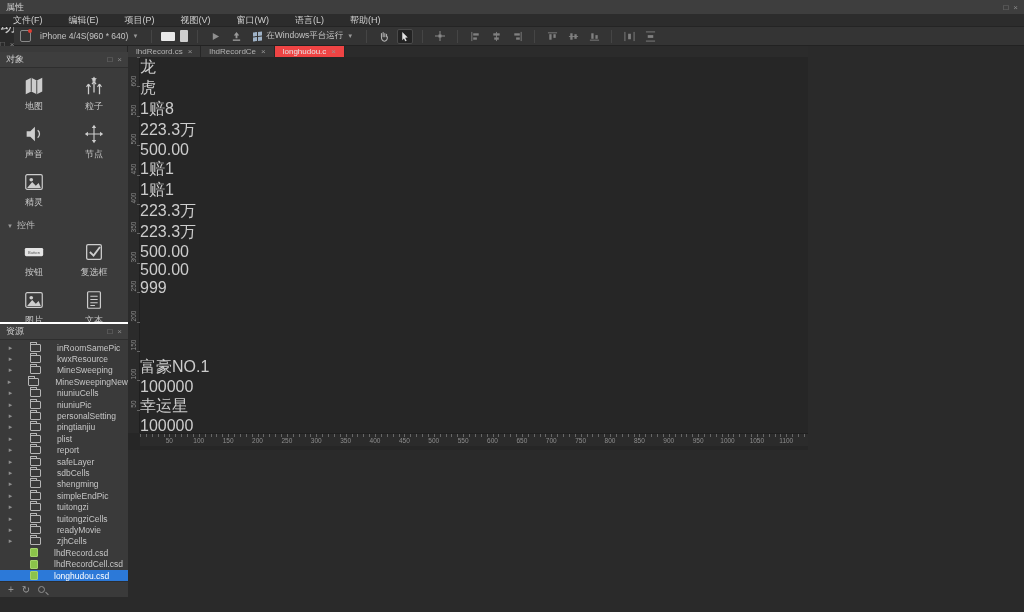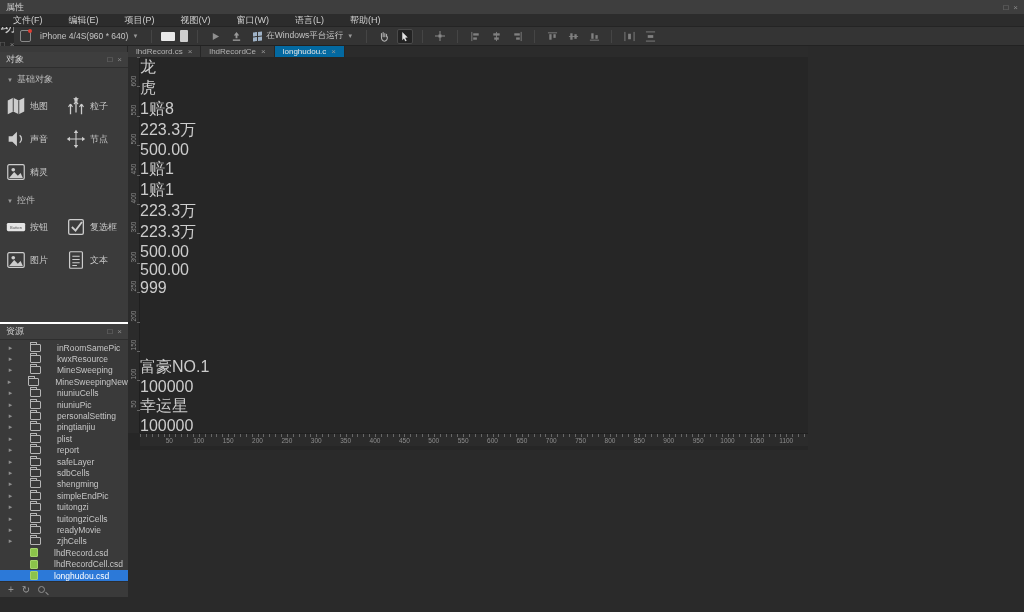--- a/index.html
+++ b/index.html
@@ -41,42 +41,42 @@
          color:#cfcfcf;font-size:9px;border-bottom:1px solid #2e2e2e;}
   .dock{margin-left:auto;display:flex;gap:5px;color:#8a8a8a;font-size:8px;line-height:16px;}
   .dock .d1::after{content:"□";} .dock .d2::after{content:"×";}
 
   
   .leftcol{position:absolute;left:0;top:46px;width:128px;height:551px;background:#3a3a3a;border-right:1px solid #262626;text-align:center;}
   .objpanel{position:absolute;left:0;top:6px;width:128px;height:270px;background:#3b3b3b;}
   .sec-h{display:flex;align-items:center;gap:4px;padding:5px 7px 2px;font-size:9px;color:#bdbdbd;}
   .sec-h .caret{font-size:6px;color:#999;}
   .sec-grid{display:grid;grid-template-columns:1fr 1fr;padding:1px 4px;}
-  .tool-item{display:flex;flex-direction:row;align-items:center;gap:2px;padding:5px 0 4px;}
+  .tool-item{display:flex;flex-direction:column;align-items:center;gap:2px;padding:5px 0 4px;}
   .tool-ico{width:24px;height:24px;display:flex;align-items:center;justify-content:center;}
   .tool-label{font-size:9px;color:#c8c8c8;}
 
   .respanel{position:absolute;left:0;top:276px;width:128px;height:275px;background:#3a3a3a;border-top:2px solid #ffffff;}
   .res-tree{position:absolute;left:0;top:16px;width:128px;height:241px;overflow:hidden;padding-top:2px;}
   .res-row{display:flex;align-items:center;height:11.4px;padding-left:7px;gap:16px;font-size:8.5px;color:#c6c6c6;white-space:nowrap;}
   .res-row .caret{width:7px;font-size:7px;color:#8f8f8f;}
   .fold-ico{position:relative;width:11px;height:8px;border:1px solid #b5b5b5;border-radius:1px;flex:none;}
   .fold-ico::before{content:"";position:absolute;left:-1px;top:-3px;width:5px;height:2px;border:1px solid #b5b5b5;border-bottom:none;border-radius:1px 1px 0 0;}
   .file-ico{width:8px;height:9px;background:#8bc34a;border:1px solid #a5d46a;border-radius:1px;flex:none;}
   .res-row.sel{background:#2c79d8;} .res-row.sel .res-label{color:#fff;}
   .res-tools{position:absolute;left:0;bottom:0;width:128px;height:16px;border-top:1px solid #2e2e2e;
              display:flex;align-items:center;gap:8px;padding-left:8px;color:#9a9a9a;font-size:10px;}
   .mag{position:relative;width:7px;height:7px;border:1px solid #8f8f8f;border-radius:50%;}
   .mag::after{content:"";position:absolute;left:6px;top:6px;width:4px;height:1px;background:#8f8f8f;transform:rotate(45deg);}
 
   
   .centercol{position:absolute;left:128px;top:46px;width:680px;height:404px;background:#262626;}
   .doc-tabbar{position:absolute;left:0;top:0;width:680px;height:11px;background:#2b2b2b;display:flex;}
   .doc-tab{display:flex;align-items:center;gap:5px;padding:0 8px;font-size:8px;color:#b2b2b2;background:#383838;border-right:1px solid #262626;}
-  .doc-tab.active{background:#0369a1;color:#e6e6e6;justify-content:space-between;}
+  .doc-tab.active{background:#ef4444;color:#e6e6e6;justify-content:space-between;}
   .doc-close{color:#969696;font-size:8px;}.doc-close::after{content:"×";}
   .ruler-corner{position:absolute;left:0;top:11px;width:12px;height:376px;background:#2b2b2b;border-right:1px solid #1f1f1f;}
   .vruler{position:absolute;left:0;top:11px;width:12px;height:376px;overflow:hidden;}
   .vruler::before{content:"";position:absolute;right:0;top:0;width:3px;height:100%;
      background:repeating-linear-gradient(180deg,#666 0 1px,transparent 1px 29.4px);}
   .vnum{position:absolute;left:-2px;width:14px;height:16px;display:flex;align-items:center;justify-content:center;
         font-size:6.5px;color:#8d8d8d;transform:rotate(-90deg);}
   .hruler{position:absolute;left:12px;top:387px;width:668px;height:13px;background:#2b2b2b;border-top:1px solid #1f1f1f;}
   .hruler::before{content:"";position:absolute;left:0;top:0;width:100%;height:3px;
      background:repeating-linear-gradient(90deg,#666 0 1px,transparent 1px 5.875px);}
@@ -377,24 +377,20 @@
   <div class="leftcol">
     <div class="objpanel">
       <div class="phead">
         <span>对象</span>
         <span class="dock">
             <span class="d1"></span>
             <span class="d2"></span>
           </span>
       </div>
       <div id="obj-body">
-          <div class="sec-h">
-            <span class="caret">▼</span>
-            <span>基础对象</span>
-          </div>
           <div class="sec-grid">
             <div class="tool-item">
               <span class="tool-ico">
                 <svg width="22" height="22" viewBox="0 0 24 24">
                   <path d="M3 6 L9 3 L15 6 L21 3 V18 L15 21 L9 18 L3 21 Z" fill="#cdcdcd"></path>
                   <path d="M9 3 V18 M15 6 V21" stroke="#3b3b3b" stroke-width="1"></path>
                 </svg>
               </span>
               <span class="tool-label">地图</span>
             </div>

